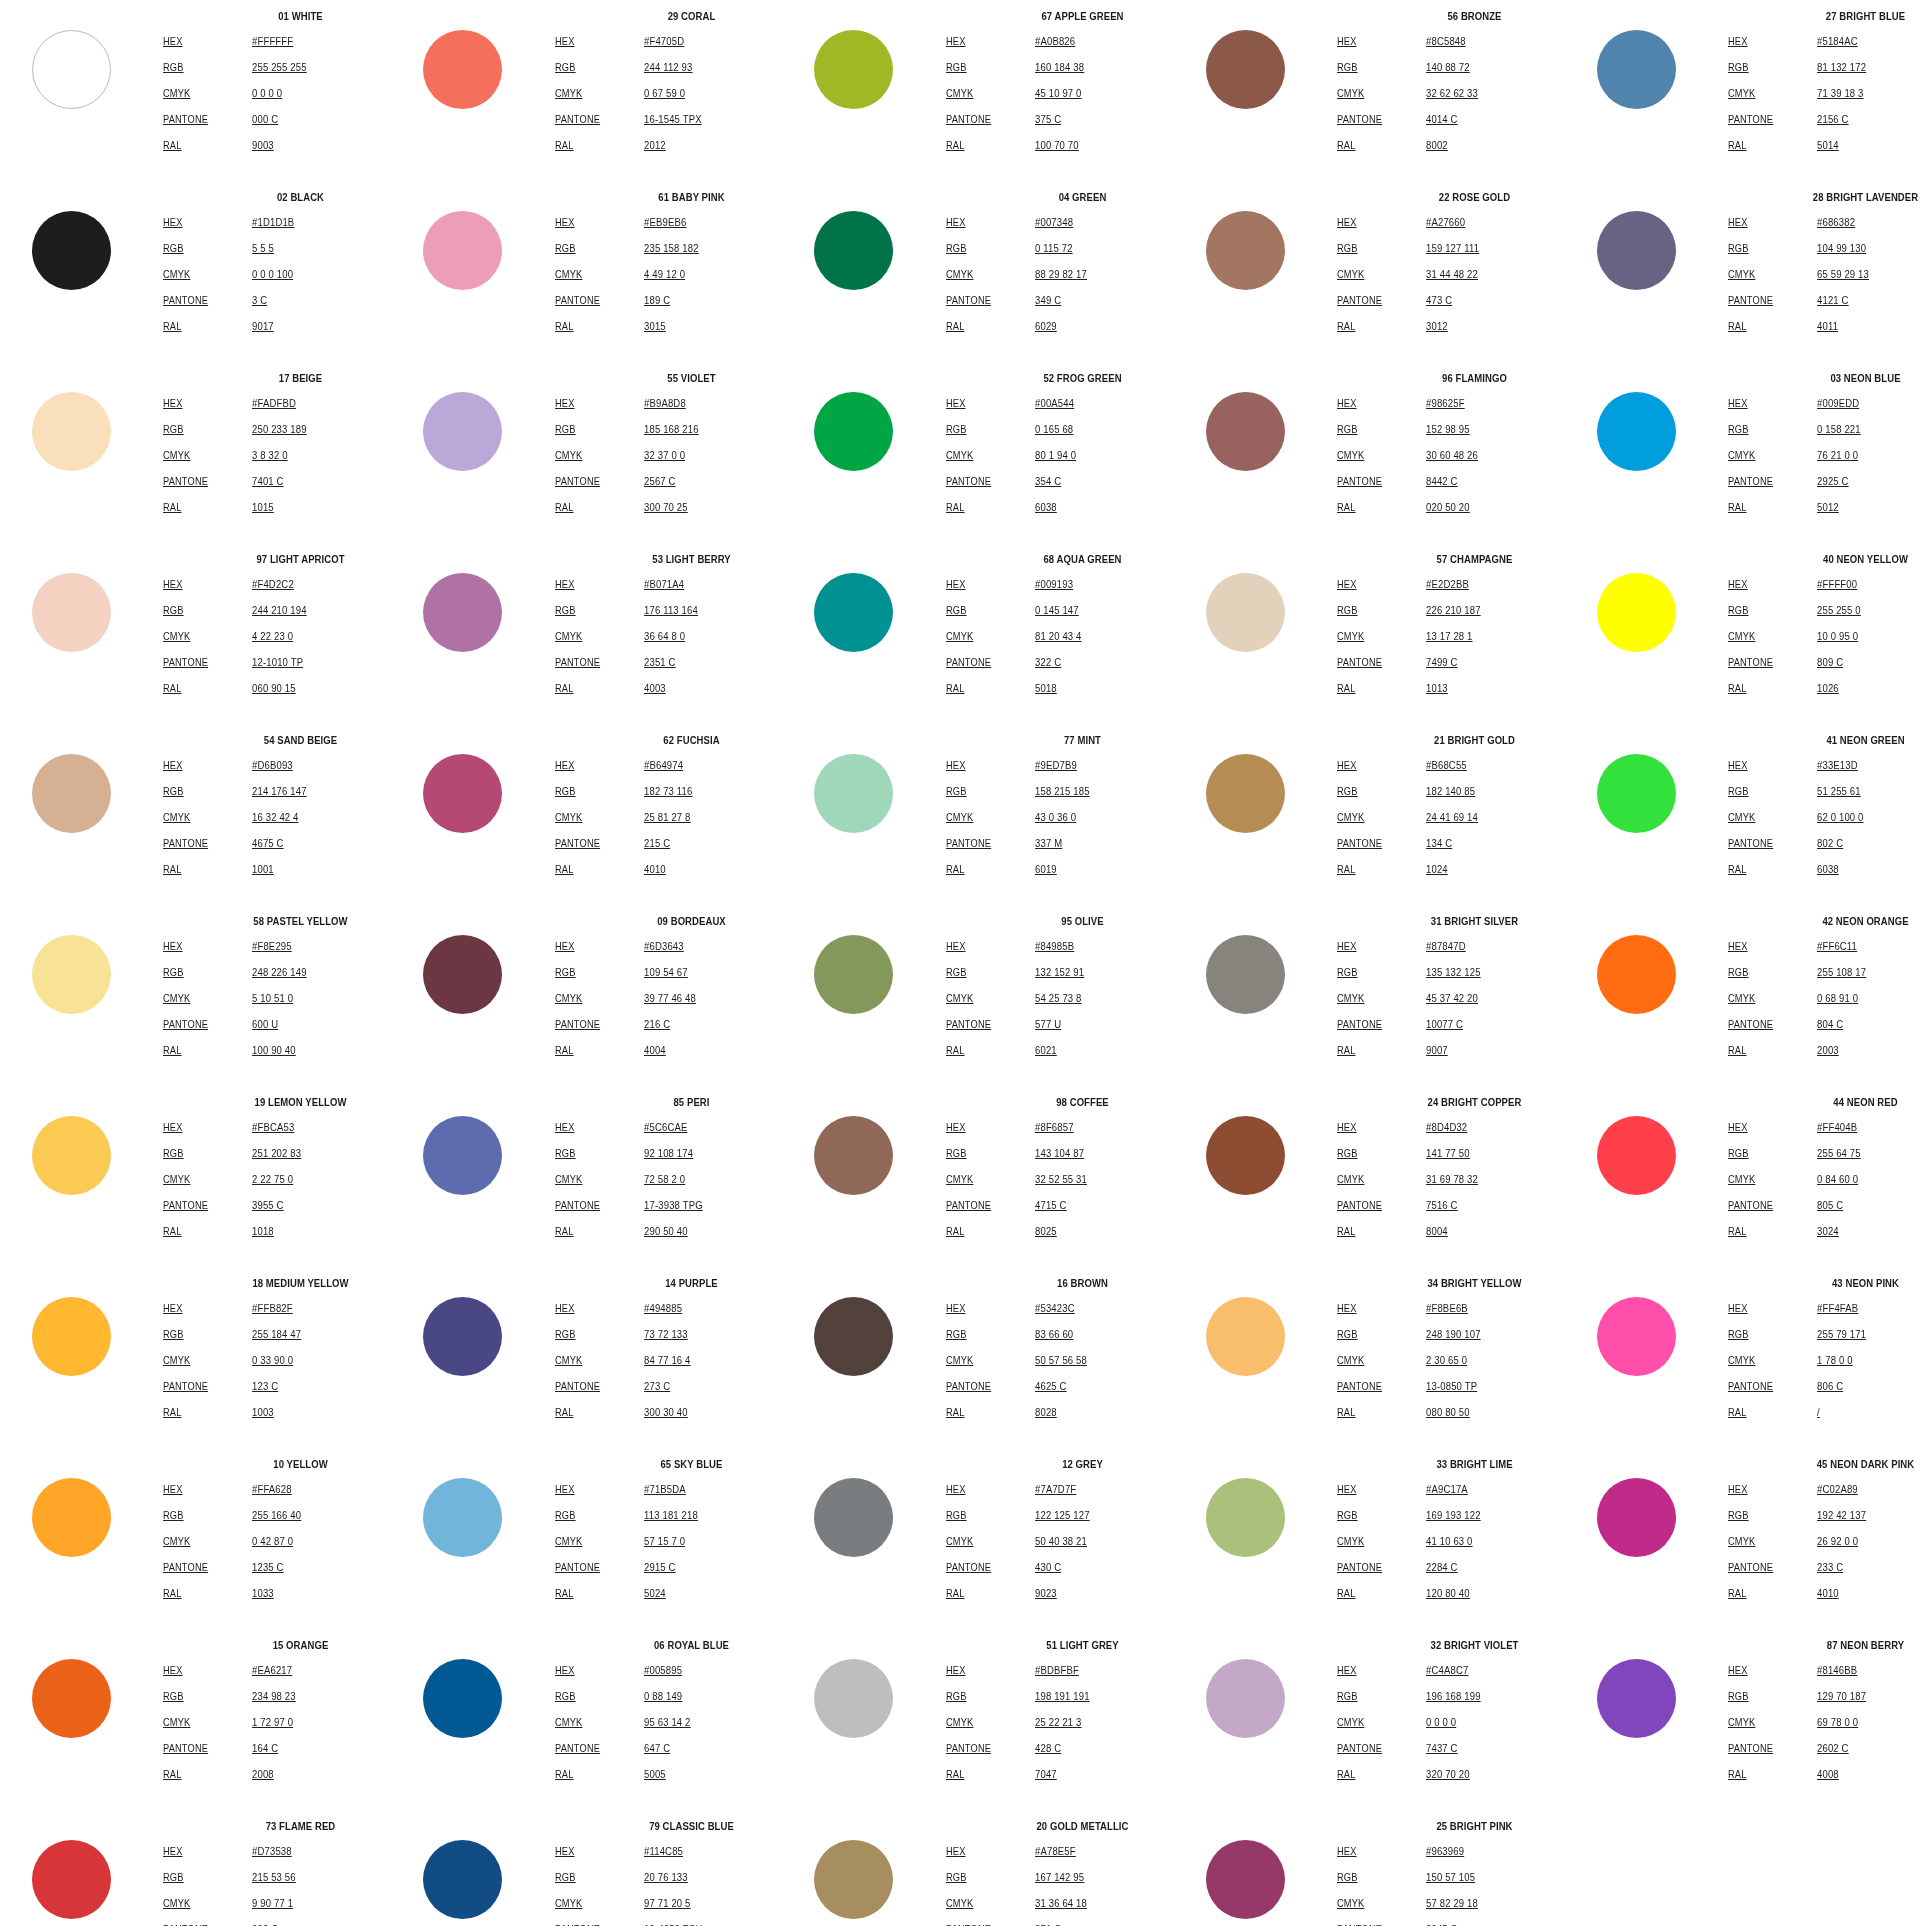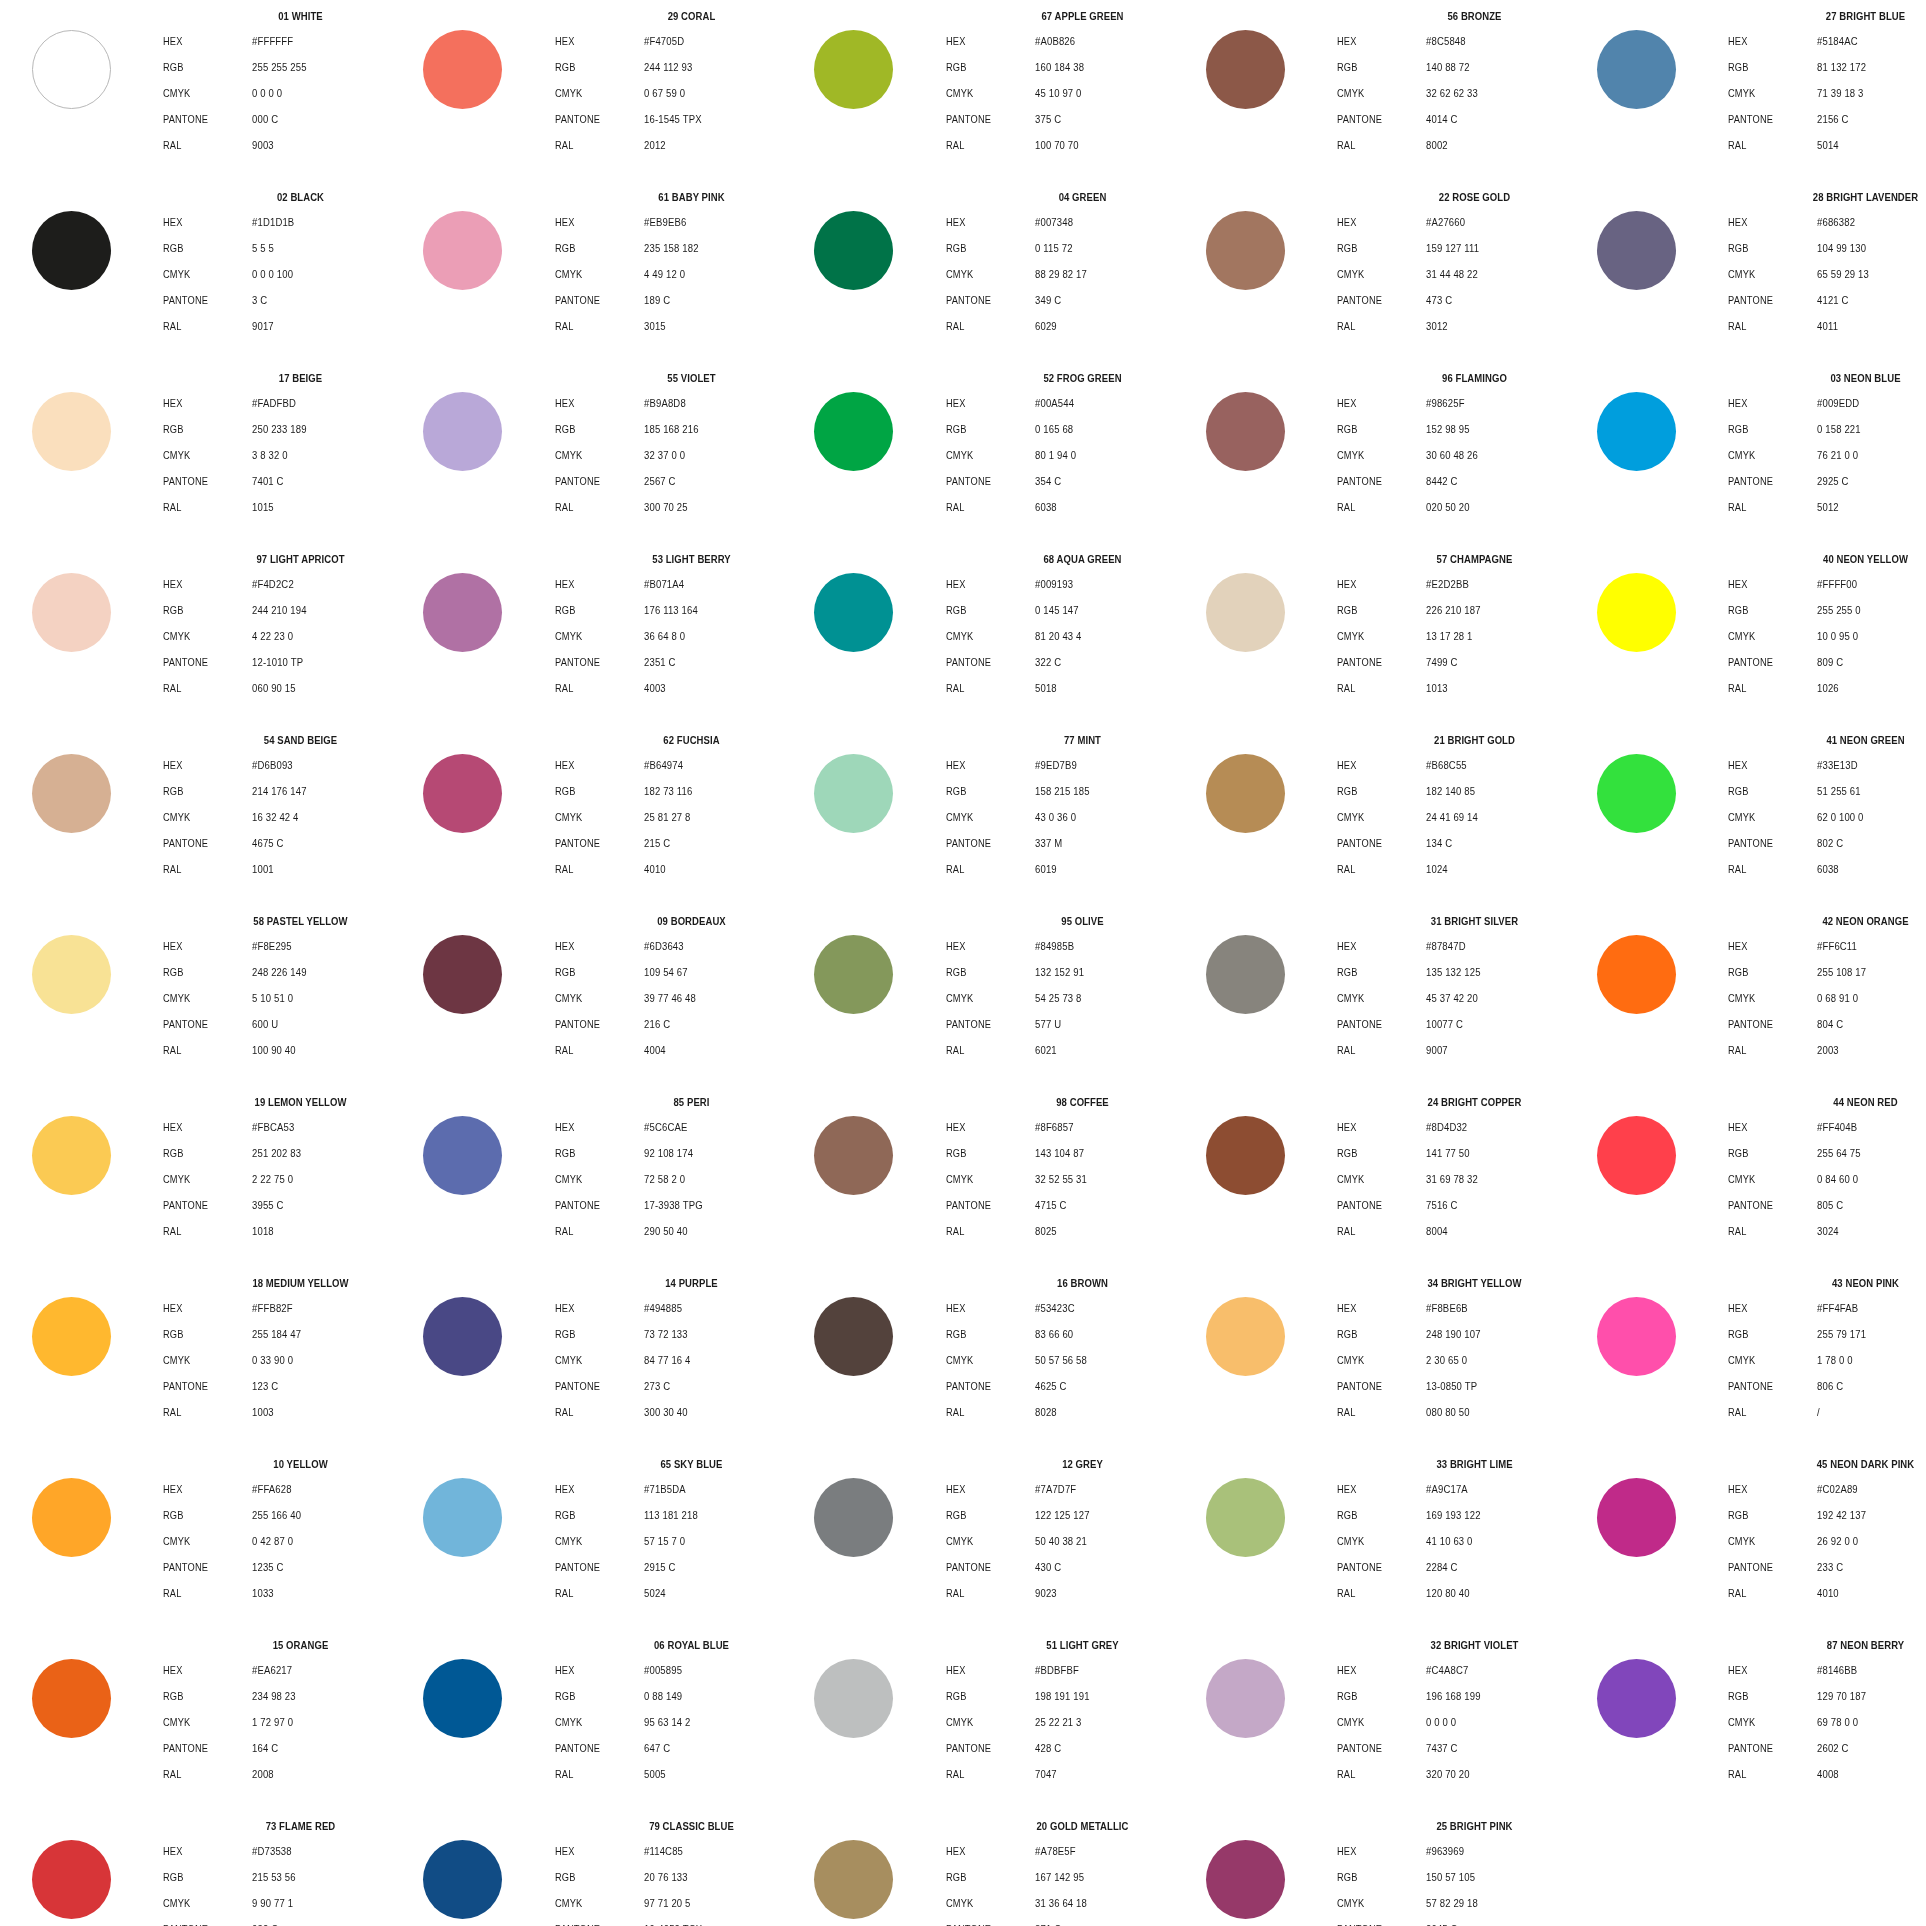--- a/index.html
+++ b/index.html
@@ -78,20 +78,21 @@
     margin: 0 0 6.2px 0;
     text-align: center;
     white-space: nowrap;
     transform: scaleX(0.82);
     transform-origin: center center;
     color: #1a1a1a;
   }
 
   .specs {
     margin-left: 5.4px;
+    text-decoration: underline;
   }
 
   .spec-row {
     display: flex;
     align-items: baseline;
     height: 26px;
     line-height: 26px;
   }
   .spec-key {
     width: 89px;

